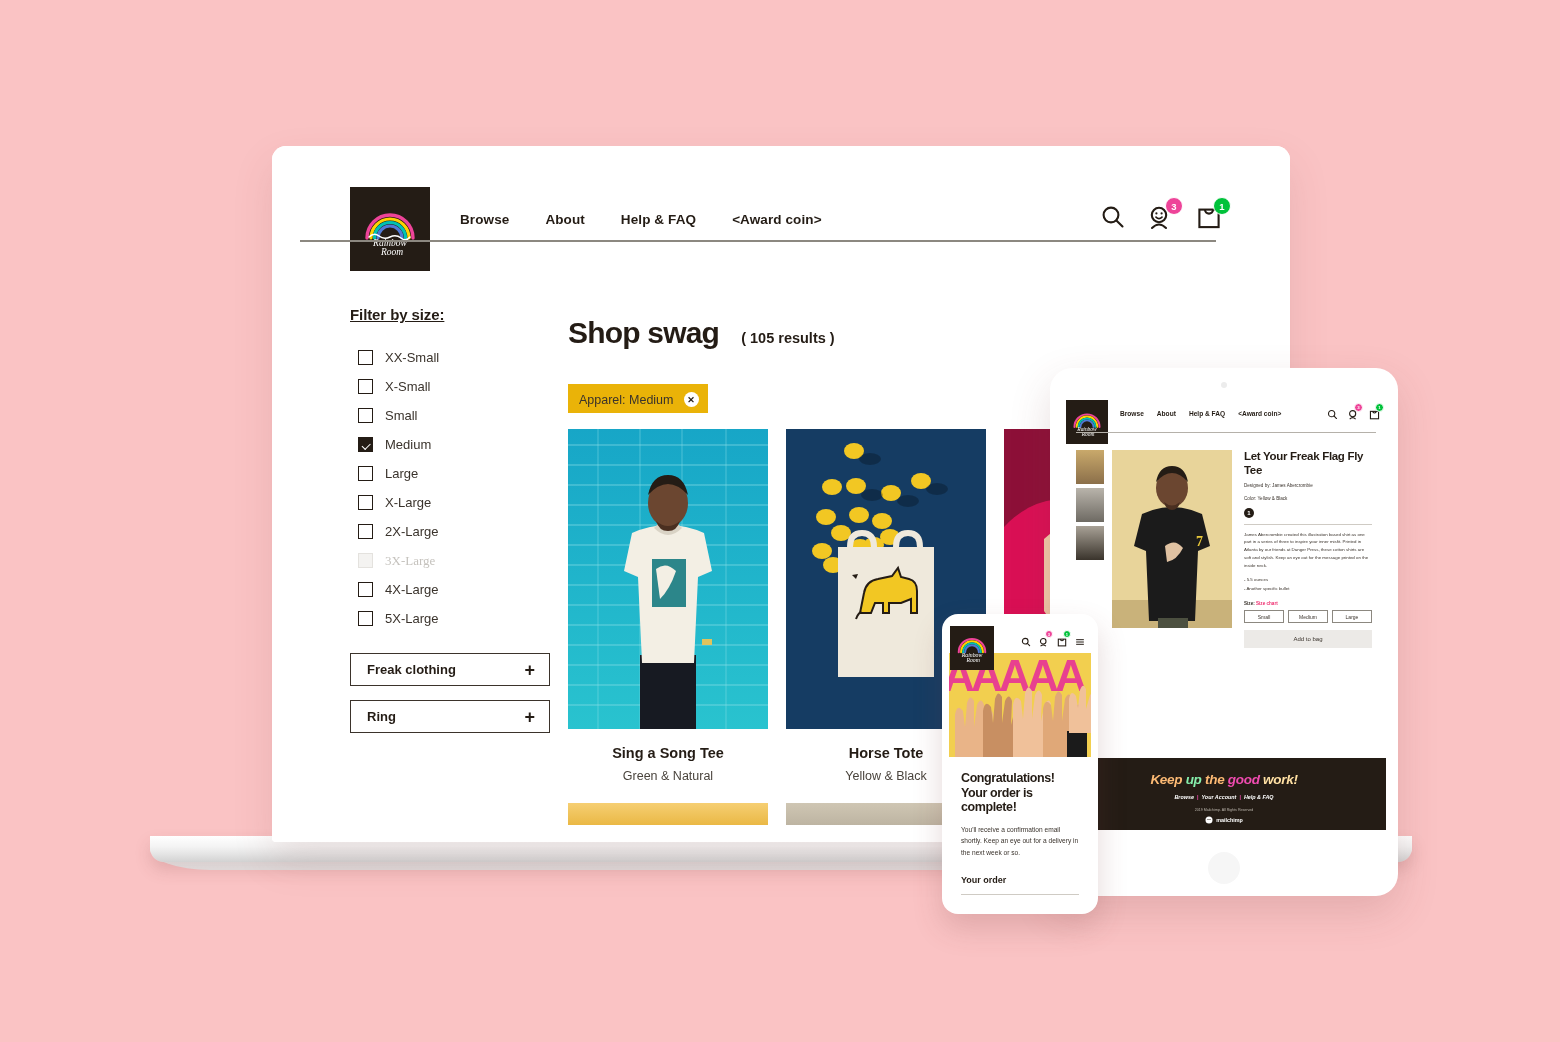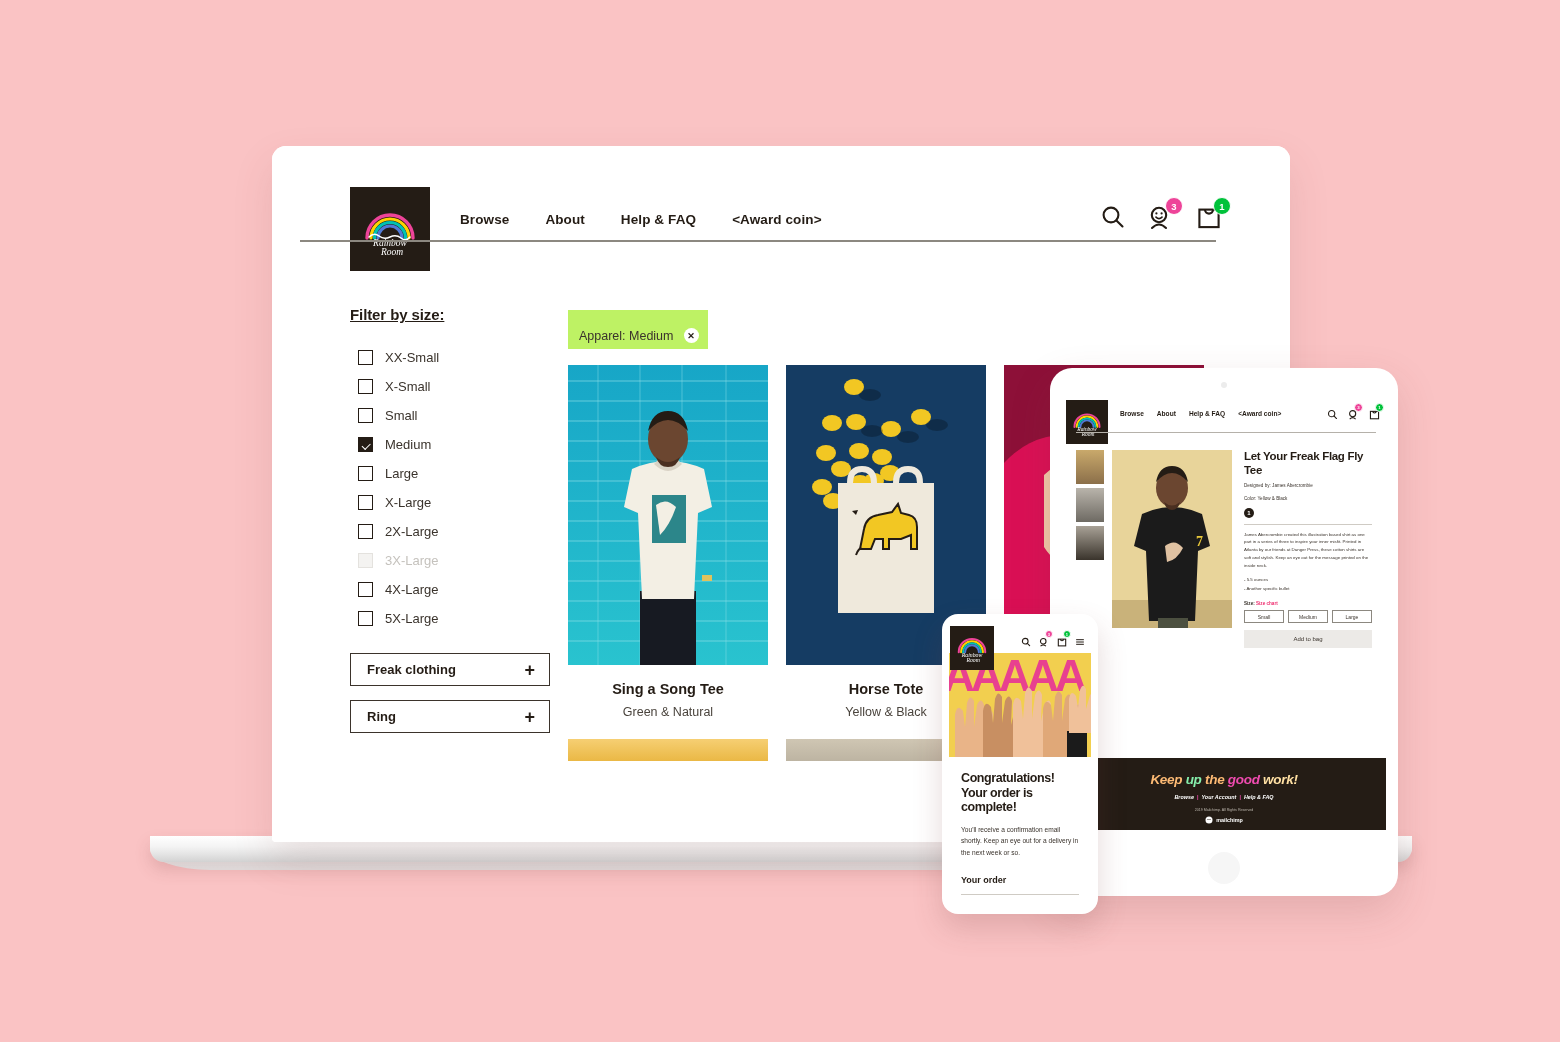--- a/index.html
+++ b/index.html
@@ -68,31 +68,31 @@
   .sizes{margin-top:0;}
   .size-row{display:flex;align-items:center;gap:12px;height:29px;padding-left:8px;}
   .cbox{width:15px;height:15px;border:1.6px solid #241c15;box-sizing:border-box;background:#fff;flex:0 0 auto;position:relative;}
   .cbox.checked{background:#241c15;}
   .cbox.checked:after{
     content:"";position:absolute;left:3px;top:4.5px;width:7px;height:3.5px;
     border-left:1.8px solid #fff;border-bottom:1.8px solid #fff;transform:rotate(-45deg);
   }
   .cbox.disabled{border-color:#e4e2de;background:#f4f3f1;}
   .size-row .lbl{font-size:13px;color:#3a332c;}
-  .size-row.dis .lbl{color:#c5c2bd;}
+  .size-row.dis .lbl{color:#c5c2bd;font-family:Liberation Serif, serif;}
   .side-bottom{margin-top:20px;display:flex;flex-direction:column;gap:14px;}
 
   
   .main{position:absolute;left:296px;top:150px;width:660px;}
   .titlerow{display:flex;align-items:baseline;gap:22px;}
   .h1{font-size:30px;font-weight:bold;color:#241c15;letter-spacing:-.8px;}
   .results{font-size:14.5px;font-weight:bold;color:#241c15;}
   .chip{
-    display:inline-flex;align-items:center;gap:10px;background:#bef264;color:#3a332c;
-    font-size:12.5px;padding:18px 9px 6px 11px;margin-top:14px;
+    display:inline-flex;align-items:center;gap:10px;background:#eab308;color:#3a332c;
+    font-size:12.5px;padding:8px 9px 6px 11px;margin-top:14px;
   }
   .chip .x{
     width:15px;height:15px;border-radius:50%;background:#fff;color:#241c15;
     display:flex;align-items:center;justify-content:center;font-size:9px;font-weight:bold;
   }
   .grid{margin-top:16px;display:grid;grid-template-columns:repeat(3,200px);gap:0 18px;}
   .card{width:200px;}
   .thumb{width:200px;height:300px;overflow:hidden;position:relative;background:#eee;}
   .card .pname{margin-top:16px;text-align:center;font-size:14.5px;font-weight:bold;color:#241c15;}
   .card .pcol{margin-top:8px;text-align:center;font-size:12.5px;color:#4a443d;}
@@ -273,20 +273,24 @@
               <span class="sign">+</span>
             </div>
             <div class="acc light">
               <span>Ring</span>
               <span class="sign">+</span>
             </div>
           </div>
         </aside>
 
         <section class="main">
+          <div class="titlerow">
+            <h1 class="h1">Shop swag</h1>
+            <span class="results">( 105 results )</span>
+          </div>
 
           <div class="chip">
             <span>Apparel: Medium</span>
             <span class="x">✕</span>
           </div>
 
           <div class="grid">
 
             <div class="card">
               <div class="thumb">

